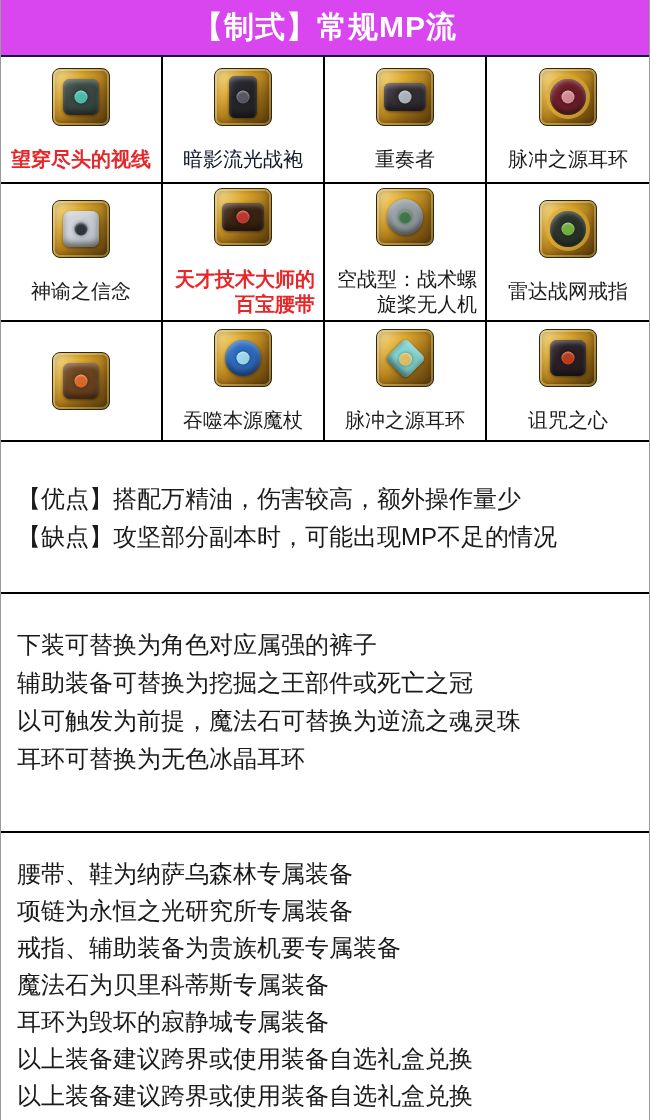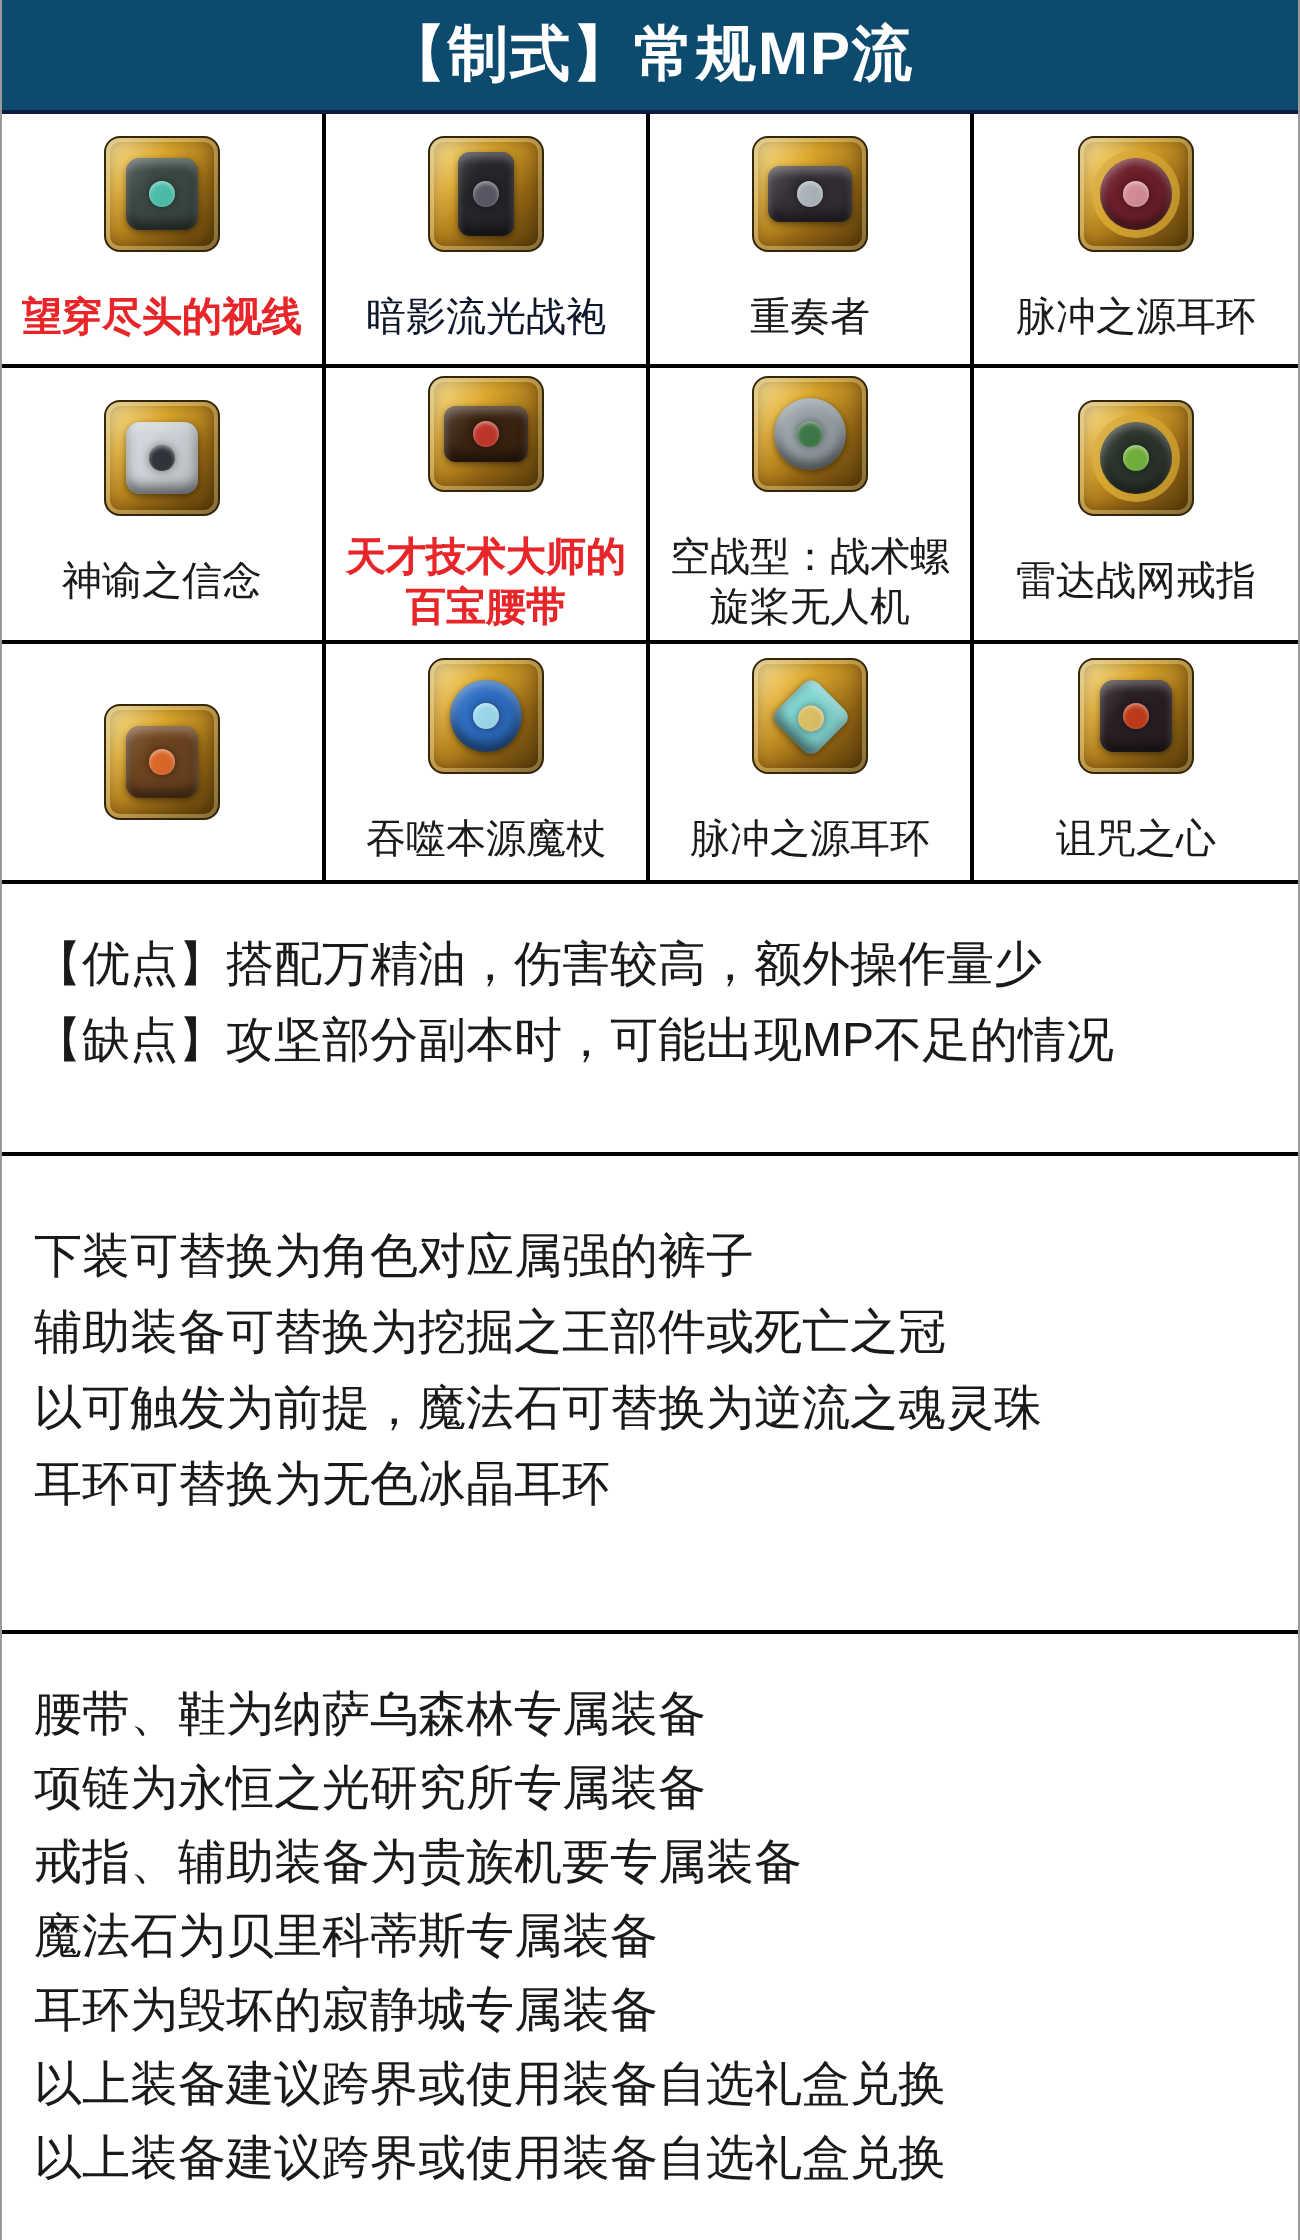--- a/index.html
+++ b/index.html
@@ -34,21 +34,21 @@
     border-bottom:2px solid #000;
   }
   .cell{
     box-sizing:border-box;
     border-right:2px solid #000;
     border-bottom:2px solid #000;
     display:flex;flex-direction:column;
     align-items:center;justify-content:center;
     gap:21px;
     padding:4px 8px;
-    text-align:center;
+    text-align:right;
   }
   .cell:nth-child(4n){border-right:none;}
   .cell:nth-child(n+9){border-bottom:none;}
   .label{
     font-size:20px;
     line-height:25px;
     color:#1b1b1b;
   }
   
   .icon{
@@ -87,20 +87,21 @@
     box-sizing:border-box;
     font-size:24px;
     color:#1a1a1a;
   }
   .section p{margin:0;}
   .pros-cons{
     height:136px;
     padding:22px 16px 0;
     line-height:38px;
     border-bottom:2px solid #000;
+    margin-top:16px;
   }
   .mid-notes{
     height:239px;
     padding:32px 16px 0;
     line-height:38px;
     border-bottom:2px solid #000;
   }
   .bottom-notes{
     height:320px;
     padding:22px 16px 0;
@@ -109,21 +110,21 @@
   .bottom-bar{
     height:7px;
     background:#0a0a0a;
   }
 </style>
 </head>
 <body>
 
 <div class="page">
 
-  <header class="title-bar" style="background: #0c4a6e;">
+  <header class="title-bar" style="background: #d946ef;">
     <h1 style="color: rgb(255, 255, 255);">【制式】常规MP流</h1>
   </header>
 
   <div class="grid">
       <div class="cell">
         <div class="icon">
           <div class="glyph square" style="background: rgb(60, 74, 70);">
             <div class="accent" style="background: rgb(78, 194, 174);"></div>
           </div>
         </div>

